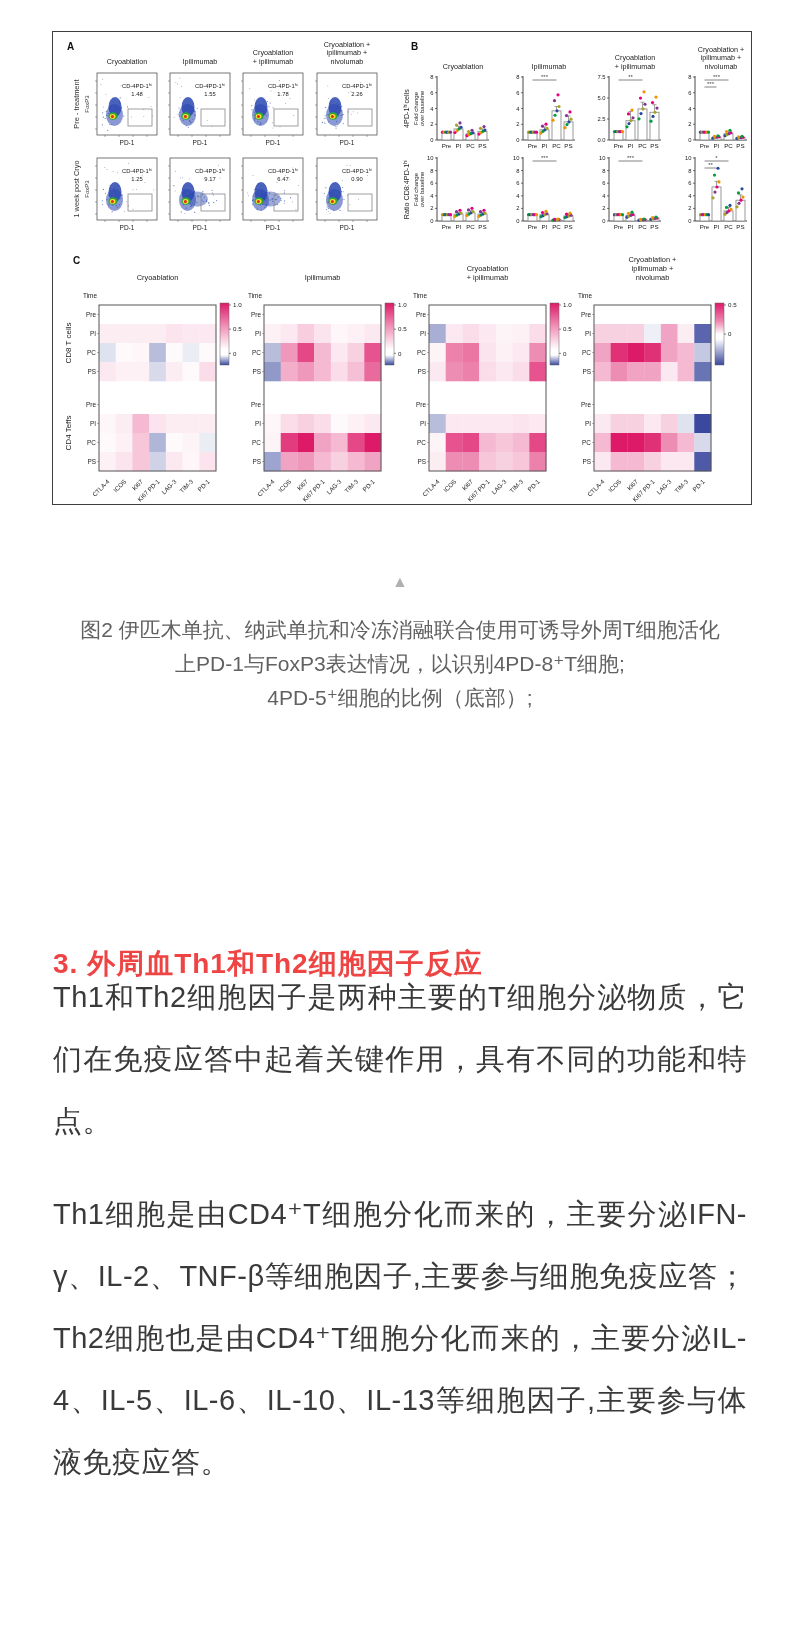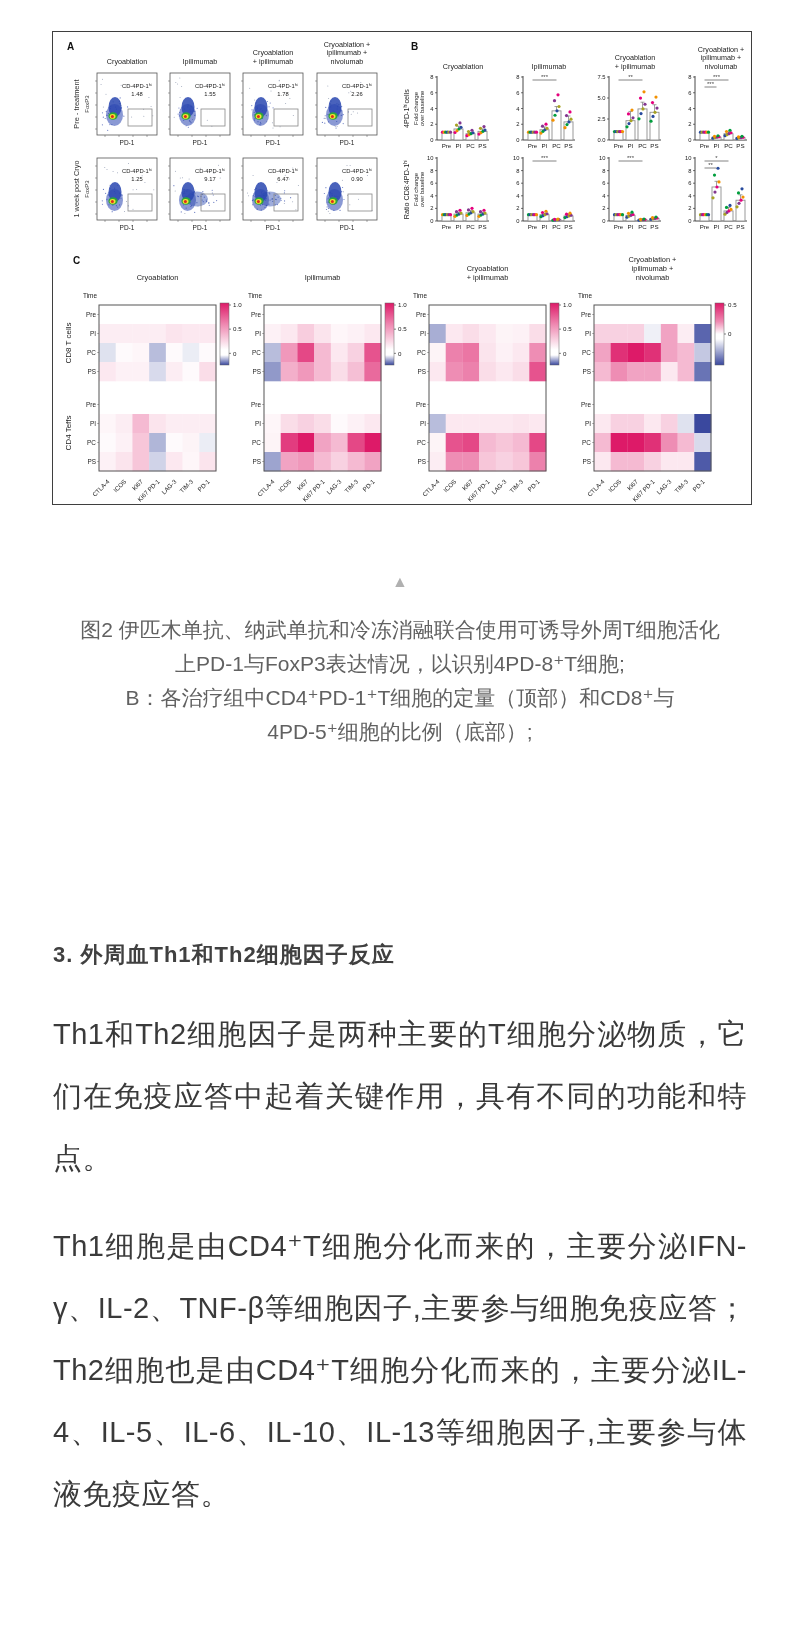--- a/index.html
+++ b/index.html
@@ -6,25 +6,25 @@
   .page{position:relative;width:800px;height:1628px;background:#ffffff;overflow:hidden;
         font-family:"Liberation Sans","DejaVu Sans",sans-serif;}
   .figure-box{position:absolute;left:52px;top:31px;width:700px;height:474px;
               border:1.5px solid #3f3f3f;box-sizing:border-box;background:#fff;}
   .figure-box svg{display:block;}
   .collapse{position:absolute;top:574px;left:0;right:0;text-align:center;
             font-size:16px;color:#b0b0b0;line-height:16px;}
   .caption{position:absolute;top:607px;left:0;right:0;margin-top:6px;}
   .caption-line{text-align:center;font-size:21px;line-height:34px;color:#616161;}
   .sec-heading{position:absolute;top:922px;left:53px;width:694px;
-               font-size:22px;font-weight:bold;color:#404040;letter-spacing:1px;}
+               font-size:28px;font-weight:bold;color:#ef4444;letter-spacing:1px;}
   .para{position:absolute;left:53px;width:694px;font-size:29px;color:#3a3a3a;
         line-height:62px;text-align:justify;text-justify:inter-character;letter-spacing:0.5px;}
-  #para1{top:974px;}
-  #para2{top:1186px;}
+  #para1{top:937px;}
+  #para2{top:1154px;}
   text{font-family:"Liberation Sans","DejaVu Sans",sans-serif;}
 </style>
 </head>
 <body>
 
 <div class="page">
 
   <div class="figure-box">
     <svg id="fig-svg" width="697" height="471" viewBox="0 0 697 471">
         <defs>
@@ -1406,21 +1406,20 @@
         <line x1="671" y1="302" x2="673" y2="302" stroke="#333" stroke-width="0.6"></line>
         <text x="675" y="304.2" font-size="6.2" fill="#222" text-anchor="start">0</text>
       </svg>
   </div>
 
   <div class="collapse">▲</div>
 
   <div class="caption">
     <div class="caption-line">图2  伊匹木单抗、纳武单抗和冷冻消融联合使用可诱导外周T细胞活化</div>
     <div class="caption-line">上PD-1与FoxP3表达情况，以识别4PD-8⁺T细胞;</div>
-    <div class="caption-line">B：各治疗组中CD4⁺PD-1⁺T细胞的定量（顶部）和CD8⁺与</div>
     <div class="caption-line">4PD-5⁺细胞的比例（底部）;</div>
   </div>
 
   <h2 class="sec-heading">3. 外周血Th1和Th2细胞因子反应</h2>
 
   <p class="para" id="para1">Th1和Th2细胞因子是两种主要的T细胞分泌物质，它们在免疫应答中起着关键作用，具有不同的功能和特点。</p>
   <p class="para" id="para2">Th1细胞是由CD4⁺T细胞分化而来的，主要分泌IFN-γ、IL-2、TNF-β等细胞因子,主要参与细胞免疫应答；Th2细胞也是由CD4⁺T细胞分化而来的，主要分泌IL-4、IL-5、IL-6、IL-10、IL-13等细胞因子,主要参与体液免疫应答。</p>
 
 </div>
 

